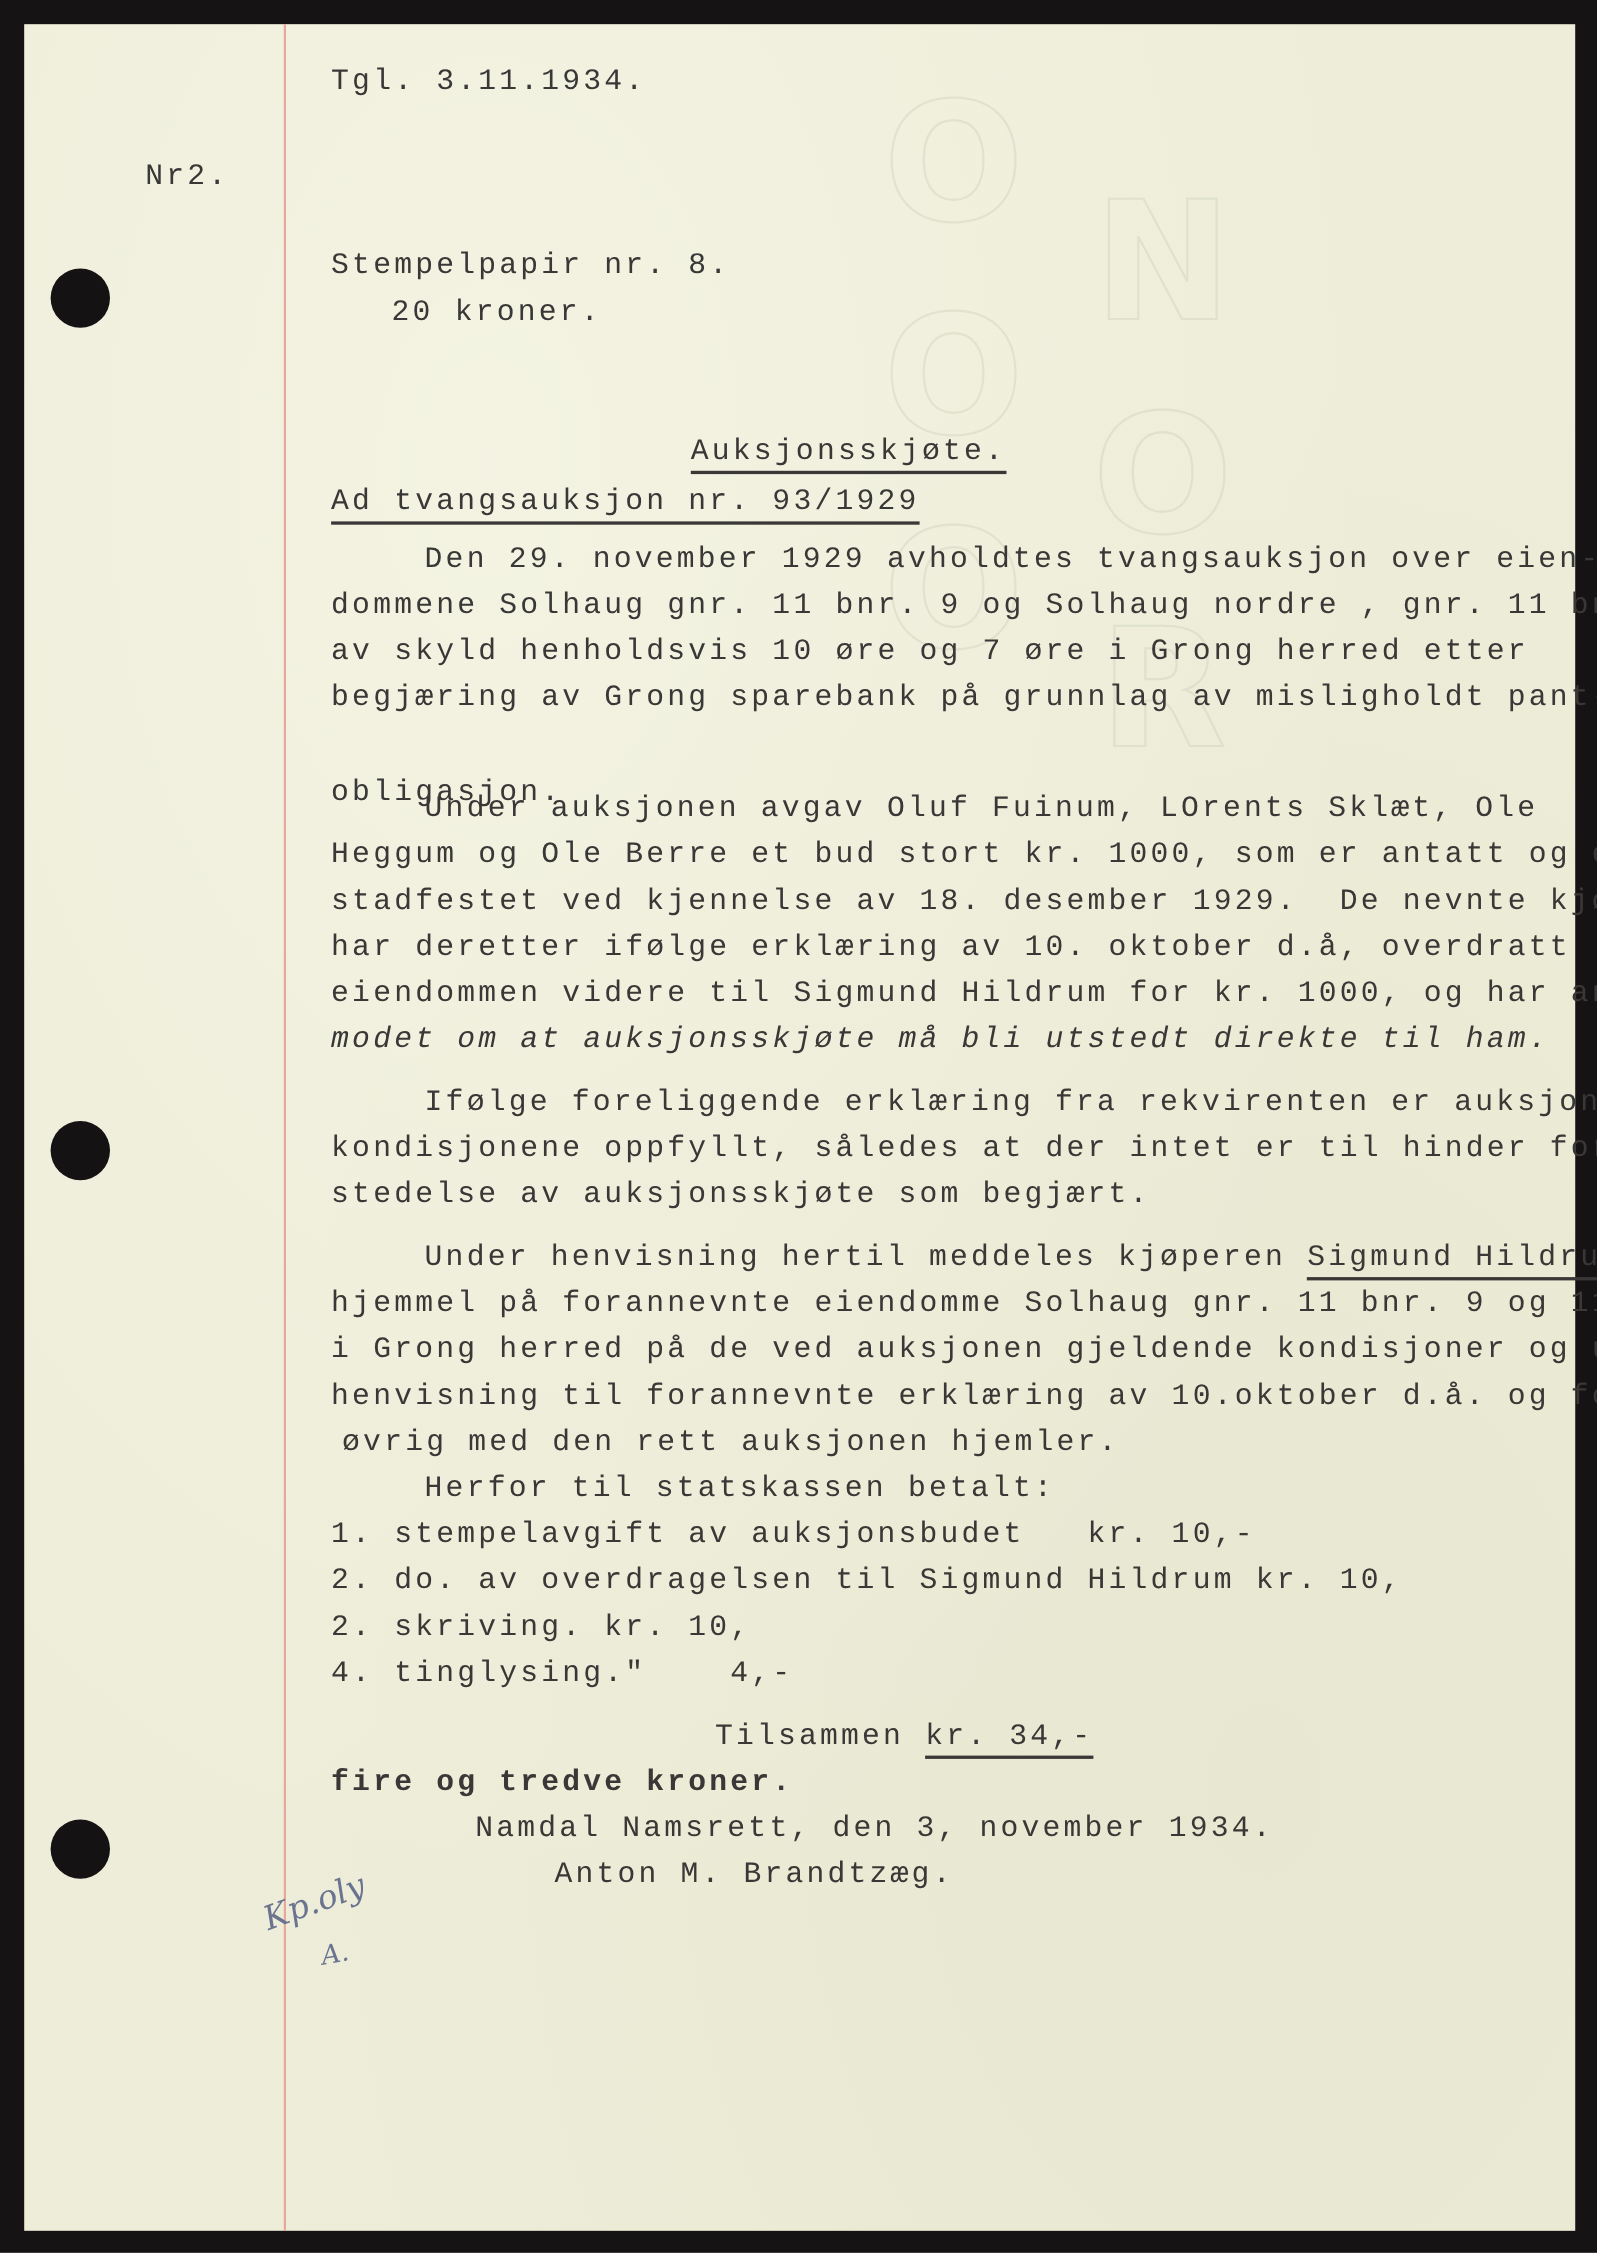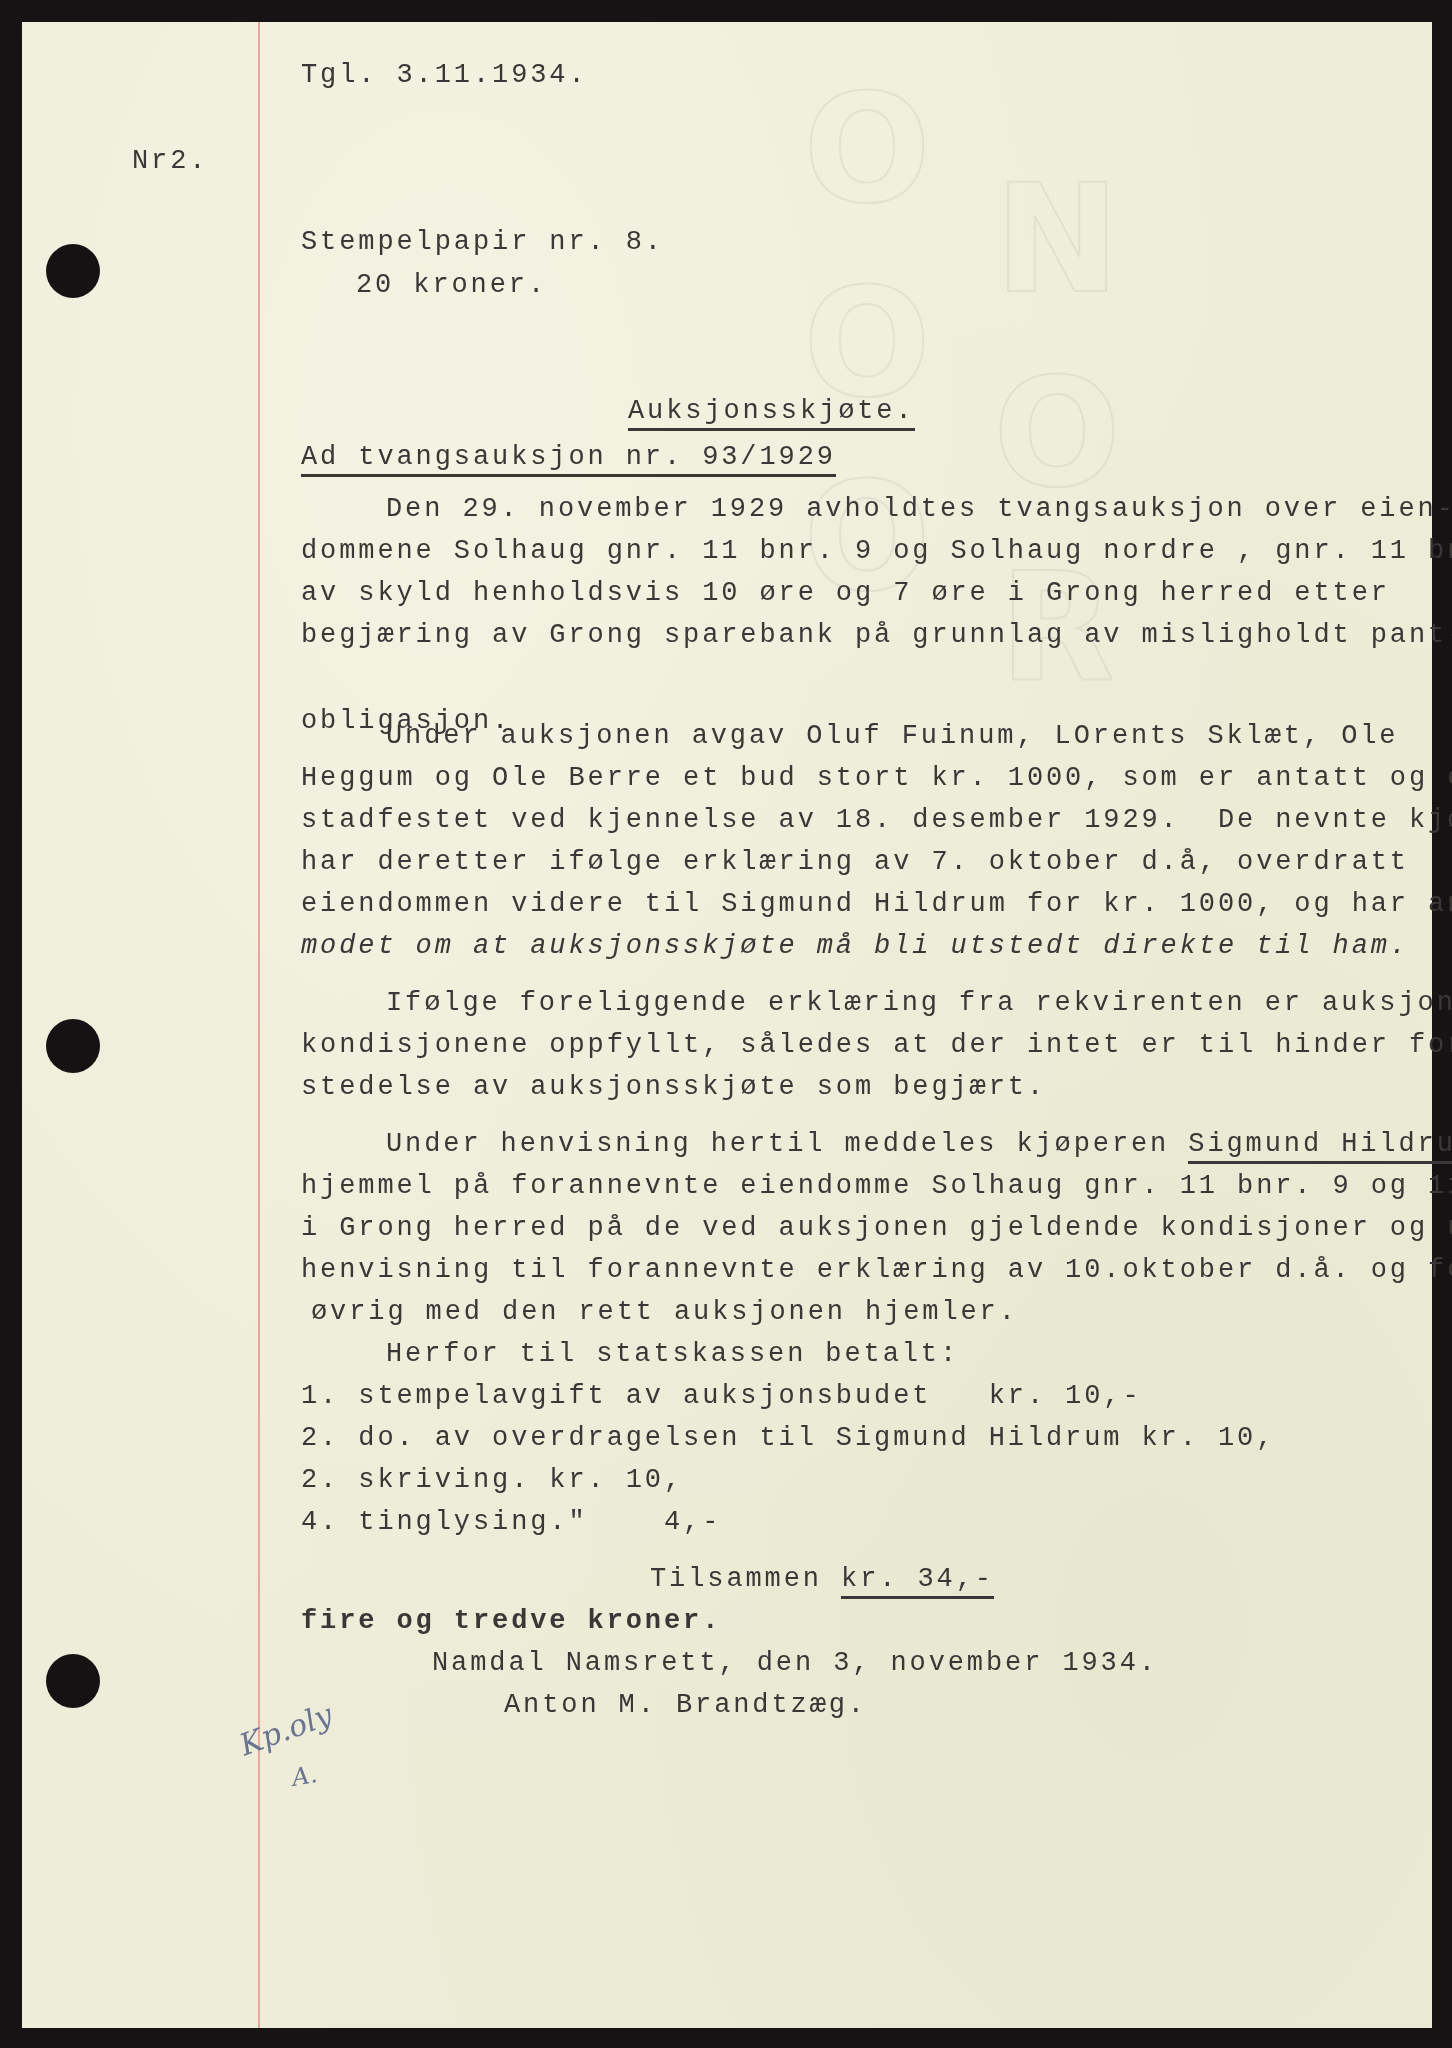--- a/index.html
+++ b/index.html
@@ -69,21 +69,21 @@
 
   <div class="line" style="left:364px; top:470px;">Den 29. november 1929 avholdtes tvangsauksjon over eien-</div>
   <div class="line" style="left:279px; top:512px;">dommene Solhaug gnr. 11 bnr. 9 og Solhaug nordre , gnr. 11 bnr.11</div>
   <div class="line" style="left:279px; top:554px;">av skyld henholdsvis 10 øre og 7 øre i Grong herred etter</div>
   <div class="line" style="left:279px; top:596px;">begjæring av Grong sparebank på grunnlag av misligholdt pant-</div>
   <div class="line" style="left:279px; top:638px;margin-top:44px;">obligasjon.</div>
 
   <div class="line" style="left:364px; top:697px;">Under auksjonen avgav Oluf Fuinum, LOrents Sklæt, Ole</div>
   <div class="line" style="left:279px; top:739px;">Heggum og Ole Berre et bud stort kr. 1000, som er antatt og er</div>
   <div class="line" style="left:279px; top:781px;">stadfestet ved kjennelse av 18. desember 1929.  De nevnte kjøpere</div>
-  <div class="line" style="left:279px; top:823px;">har deretter ifølge erklæring av 7. oktober d.å, overdratt</div>
+  <div class="line" style="left:279px; top:823px;">har deretter ifølge erklæring av 10. oktober d.å, overdratt</div>
   <div class="line" style="left:279px; top:865px;">eiendommen videre til Sigmund Hildrum for kr. 1000, og har an-</div>
   <div class="line" style="left:279px; top:907px;font-style:italic;">modet om at auksjonsskjøte må bli utstedt direkte til ham.</div>
 
   <div class="line" style="left:364px; top:964px;">Ifølge foreliggende erklæring fra rekvirenten er auksjons-</div>
   <div class="line" style="left:279px; top:1006px;">kondisjonene oppfyllt, således at der intet er til hinder for ut-</div>
   <div class="line" style="left:279px; top:1048px;">stedelse av auksjonsskjøte som begjært.</div>
 
   <div class="line" style="left:364px; top:1105px;"><span>Under henvisning hertil meddeles kjøperen </span><span class="u">Sigmund Hildrum.</span></div>
   <div class="line" style="left:279px; top:1147px;">hjemmel på forannevnte eiendomme Solhaug gnr. 11 bnr. 9 og 11</div>
   <div class="line" style="left:279px; top:1189px;">i Grong herred på de ved auksjonen gjeldende kondisjoner og under</div>

